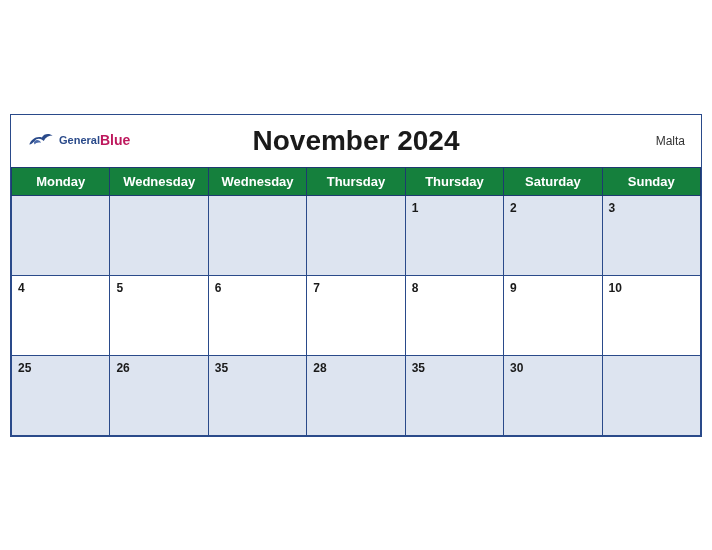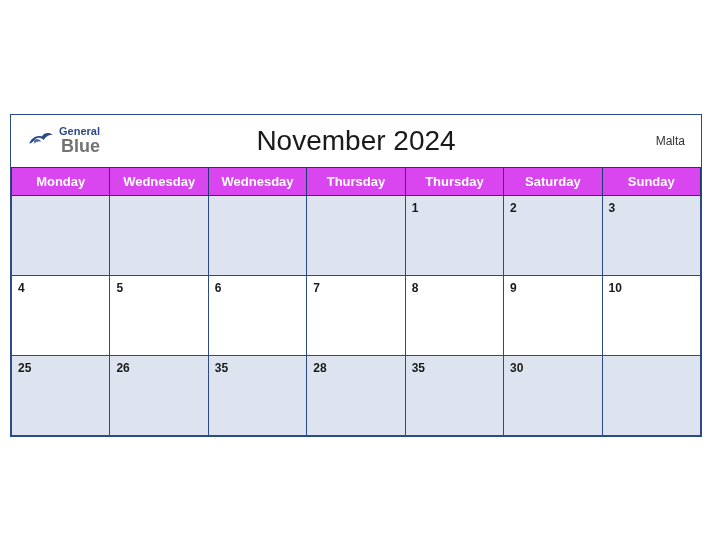--- a/index.html
+++ b/index.html
@@ -34,53 +34,52 @@
       flex-direction: column;
       align-items: center;
       line-height: 1.1;
     }
     .logo-general {
       font-size: 11px;
       color: #2a4a8a;
       font-weight: bold;
     }
     .logo-blue {
-      font-size: 18px;
-      color: #737373;
+      font-size: 14px;
+      color: #be185d;
       font-weight: bold;
     }
     .logo-bird {
       width: 28px;
       height: 18px;
     }
     .logo-text-group {
       display: flex;
-      flex-direction: column;
-      align-items: flex-end;
+      align-items: center;
     }
     .month-title {
       font-size: 28px;
-      font-weight: normal;
+      font-weight: bold;
       color: #1a1a1a;
       text-align: center;
     }
     .country-label {
       position: absolute;
       right: 16px;
       top: 50%;
       transform: translateY(-50%);
       font-size: 12px;
       color: #333;
     }
     .calendar-table {
       width: 100%;
       border-collapse: collapse;
     }
     .calendar-table thead tr th {
-      background: #d946ef;
+      background: #15803d;
       color: #fff;
       font-size: 13px;
       font-weight: bold;
       text-align: center;
       padding: 6px 4px;
       border: 1px solid #1e3a70;
     }
     .calendar-table tbody tr td {
       border: 1px solid #2a4a8a;
       vertical-align: top;

